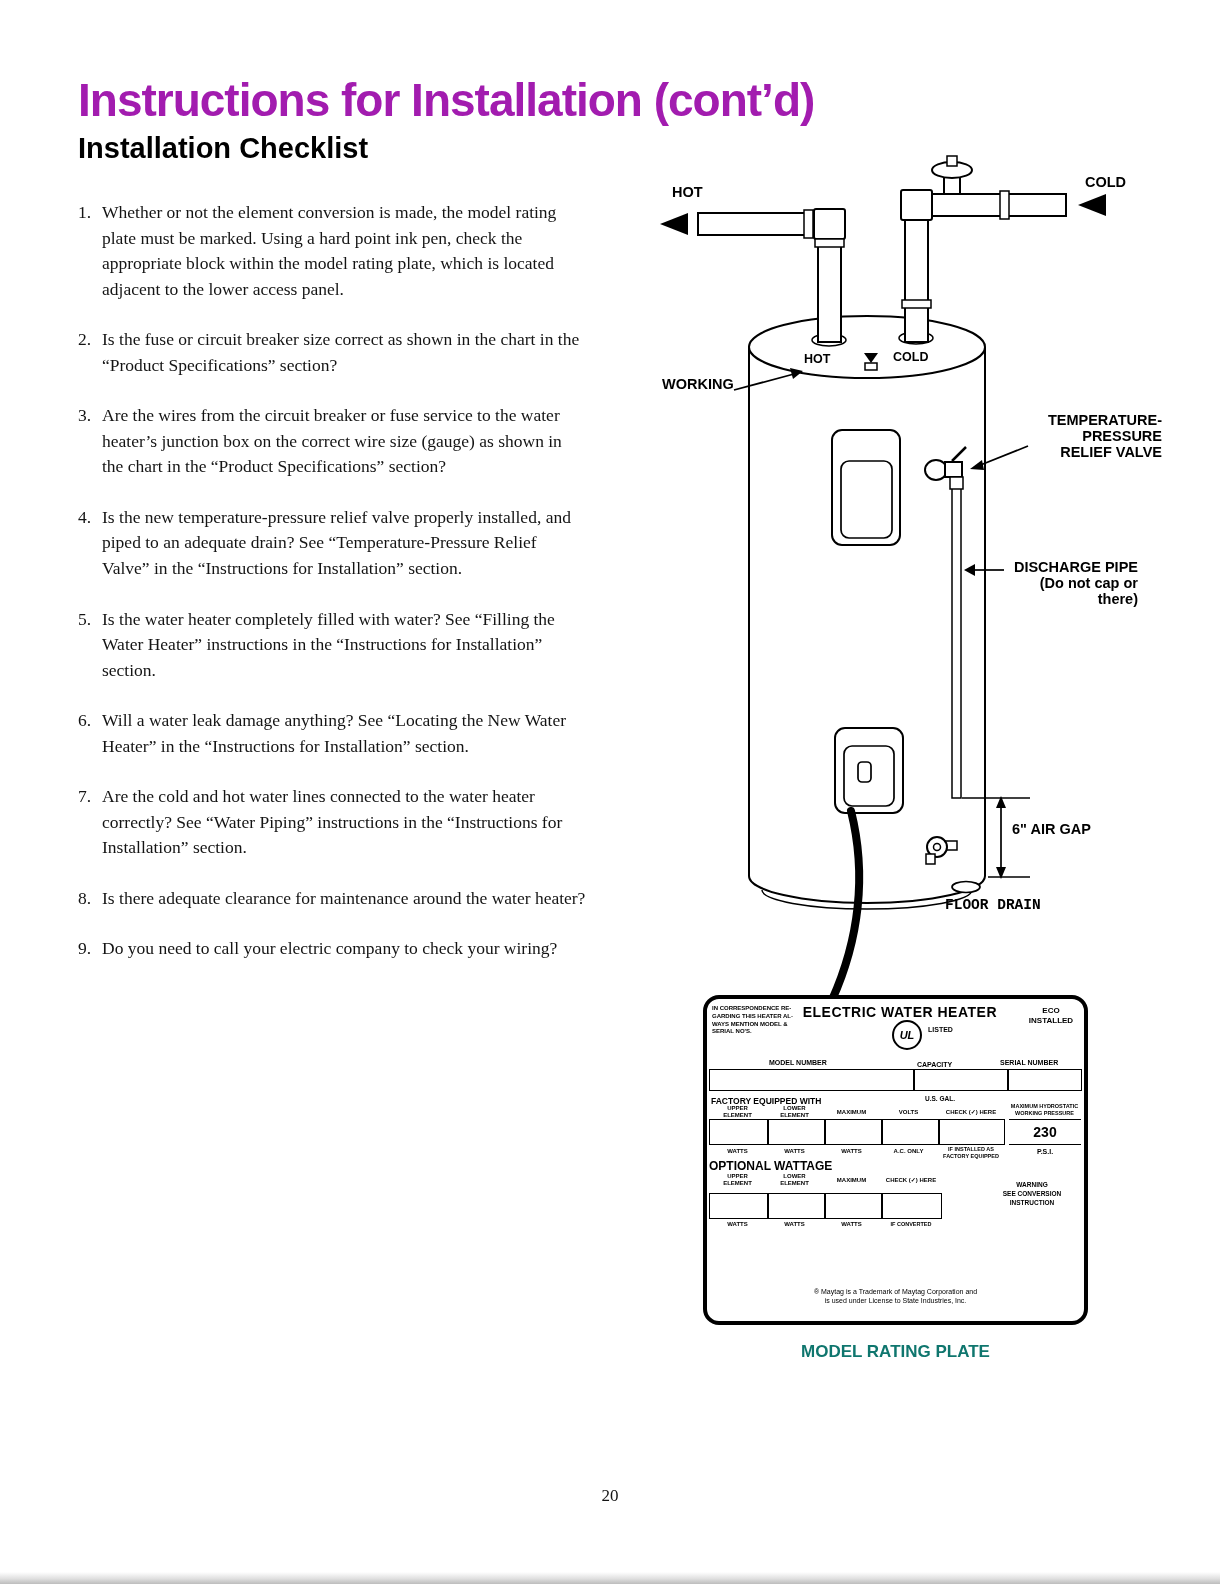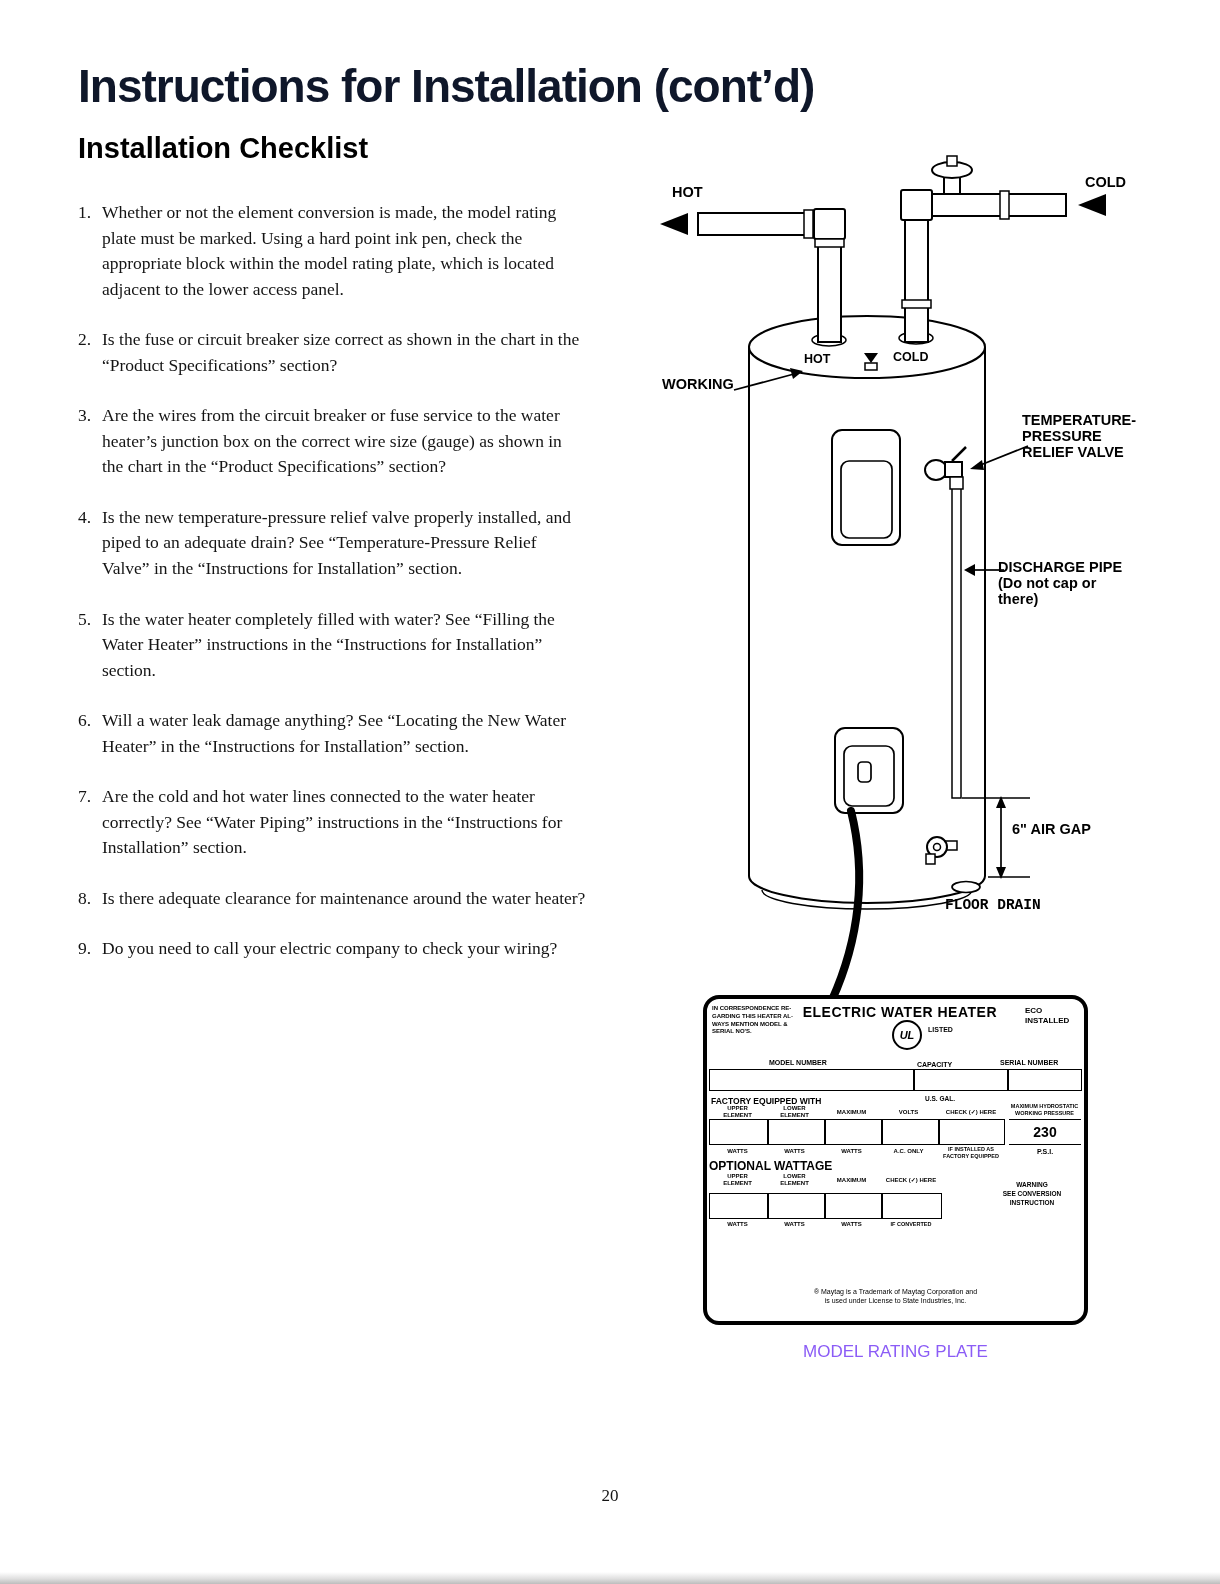--- a/index.html
+++ b/index.html
@@ -1,47 +1,47 @@
 <!DOCTYPE html>
 <html><head>
 <meta charset="utf-8">
 <style>
   * { margin:0; padding:0; box-sizing:border-box; }
   html,body { width:1220px; height:1584px; background:#fff; }
   body { position:relative; font-family:"Liberation Serif", serif; color:#141414; overflow:hidden; }
 
-  .title { position:absolute; left:78px; top:59px; font-family:"Liberation Sans",sans-serif;
-           font-weight:700; font-size:46px; letter-spacing:-1px; color:#0f172a; }
+  .title { position:absolute; left:78px; top:73px; font-family:"Liberation Sans",sans-serif;
+           font-weight:700; font-size:46px; letter-spacing:-1px; color:#a21caf; }
   .subtitle { position:absolute; left:78px; top:132px; font-family:"Liberation Sans",sans-serif;
            font-weight:700; font-size:29px; color:#000; }
 
   .checklist { position:absolute; left:78px; top:200px; width:508px; font-size:17.5px; line-height:1.46; }
   .checklist .item { display:flex; margin-bottom:25px; }
   .checklist .num { width:24px; flex:none; }
   .checklist .txt { flex:1; }
 
   .diagram-svg { position:absolute; left:600px; top:150px; }
   svg * { vector-effect:none; }
 
   .dlabel { position:absolute; font-family:"Liberation Sans",sans-serif; font-weight:700;
             font-size:14.5px; line-height:1.1; color:#000; white-space:pre-line; }
   .dlabel.small { font-size:12.5px; }
-  .dlabel.center { text-align:left; }
+  .dlabel.center { text-align:right; }
 
   .plate-caption { position:absolute; left:703px; top:1342px; width:385px; text-align:center;
-            font-family:"Liberation Sans",sans-serif; font-weight:400; font-size:17px; color:#8b5cf6; }
+            font-family:"Liberation Sans",sans-serif; font-weight:700; font-size:17px; color:#0f766e; }
 
   .rating-plate { position:absolute; left:703px; top:995px; width:385px; height:330px;
             border:4px solid #000; border-radius:16px; background:#fff;
             font-family:"Liberation Sans",sans-serif; color:#000; }
   .rating-plate > div { position:absolute; }
   .pre { white-space:pre-line; }
   .rp-corr { left:5px; top:6px; width:96px; font-size:6px; font-weight:700; line-height:1.3; }
   .rp-title { left:90px; top:5px; width:200px; text-align:right; font-size:14px; font-weight:700; letter-spacing:.5px; }
-  .rp-eco { left:318px; top:7px; width:52px; font-size:8px; font-weight:700; line-height:1.25; }
+  .rp-eco { left:318px; top:7px; width:52px; font-size:8px; font-weight:700; line-height:1.25; text-align:center; }
   .rp-ul { left:185px; top:21px; width:30px; height:30px; border:2px solid #000; border-radius:50%;
            display:flex; align-items:center; justify-content:center; font-size:11px; font-weight:700; font-style:italic; }
   .rp-listed { left:221px; top:27px; font-size:7px; font-weight:700; }
   .rp-lbl { font-size:7px; font-weight:700; }
   .rp-idrow { left:2px; top:70px; width:373px; height:22px; border:1.5px solid #000; }
   .vline { position:absolute; top:0; width:1.5px; height:100%; background:#000; }
   .rp-factory { left:4px; top:97px; font-size:8.5px; font-weight:700; }
   .rp-usgal { left:218px; top:96px; font-size:6.5px; font-weight:700; }
   .rp-h { font-size:6px; font-weight:700; text-align:center; line-height:1.2; }
   .rp-h5 { font-size:5.5px; font-weight:700; text-align:center; line-height:1.2; }

